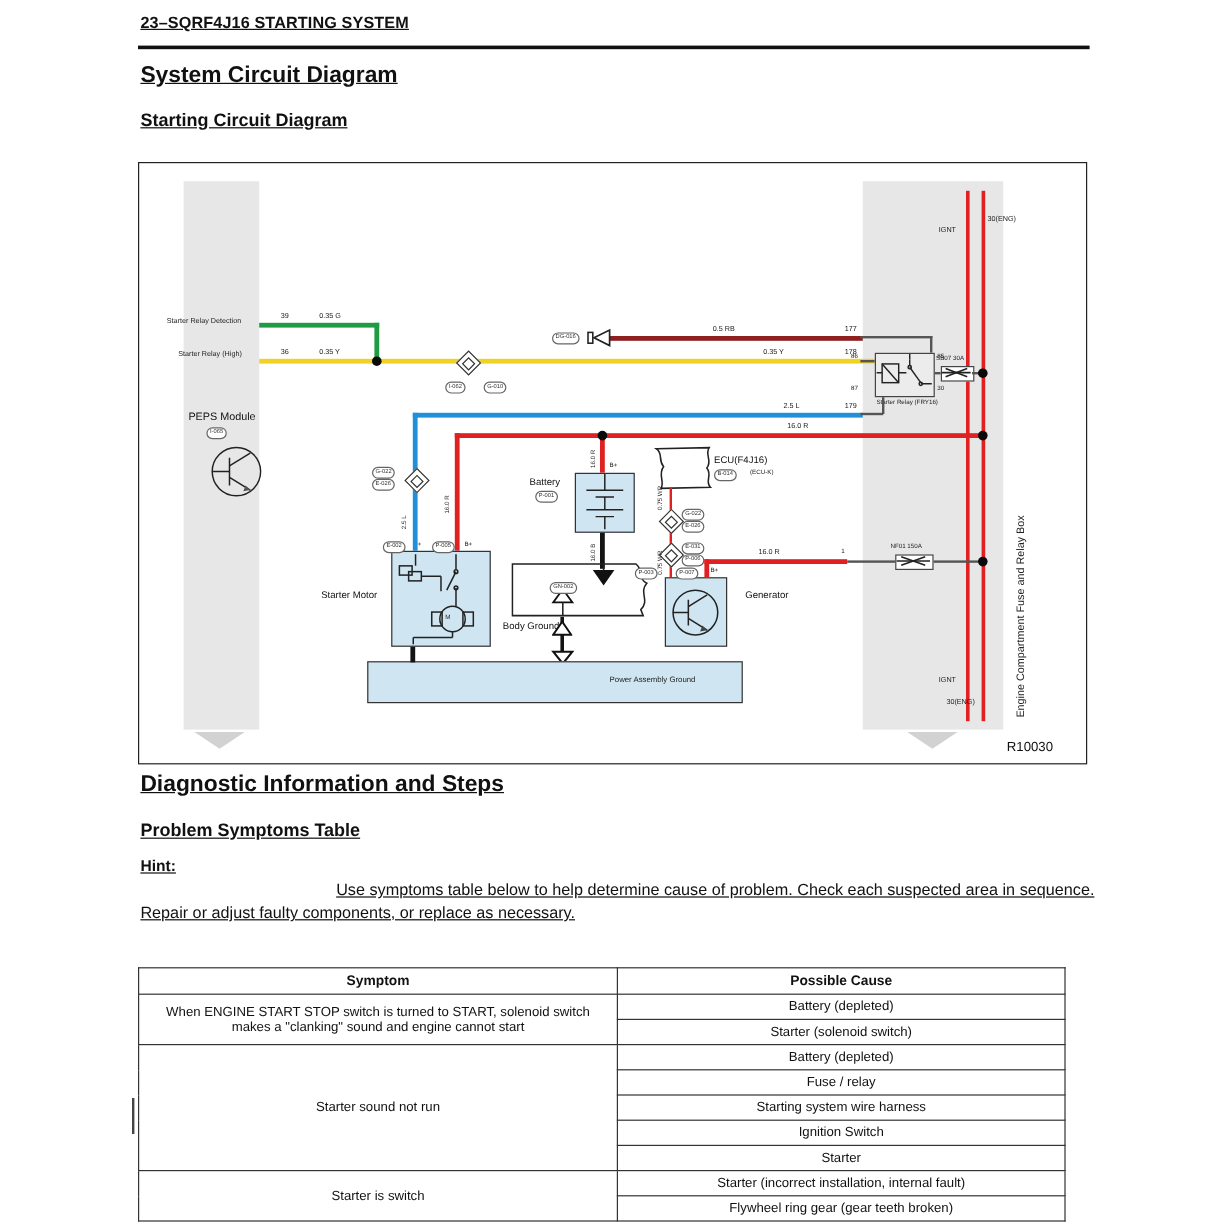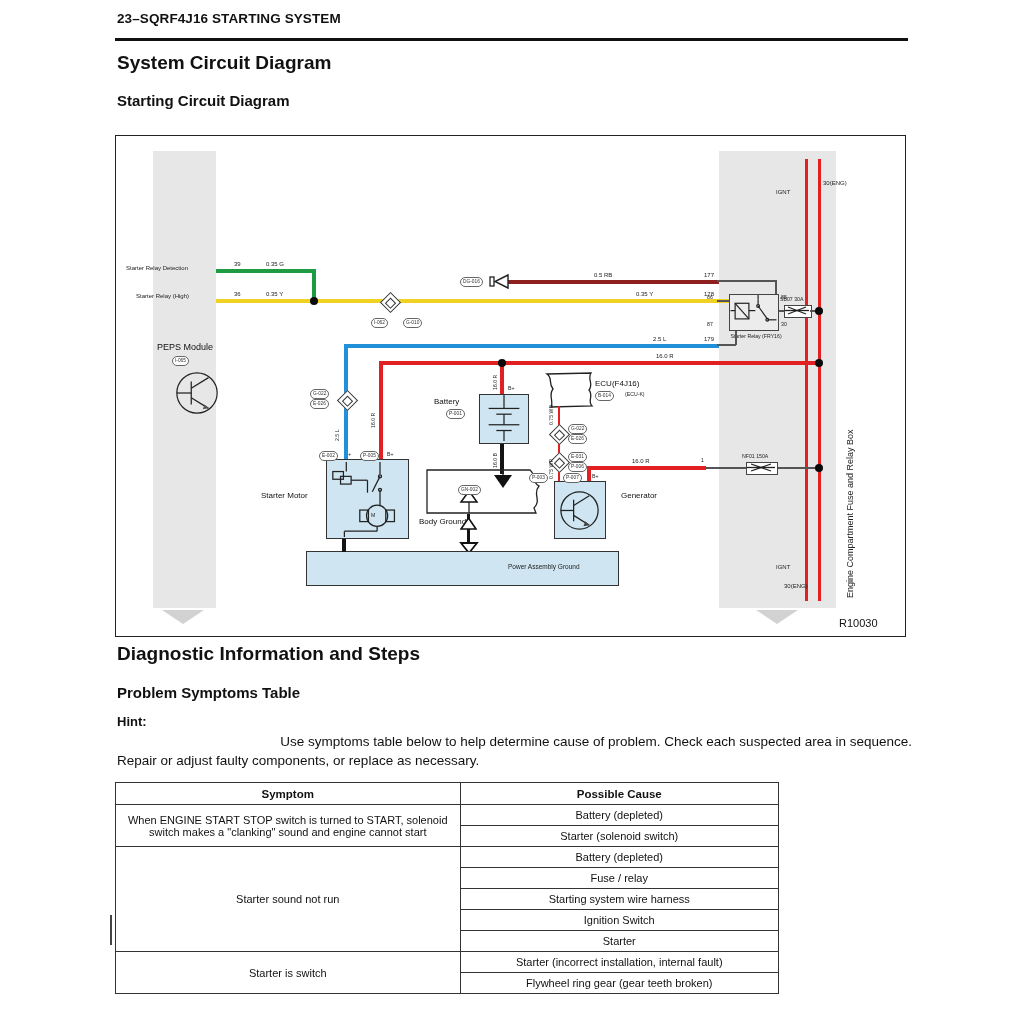--- a/index.html
+++ b/index.html
@@ -1,45 +1,45 @@
 <!DOCTYPE html>
 <html><head>
 <meta charset="utf-8">
 <style>
   html,body{margin:0;padding:0;background:#fff;}
   body{width:1024px;height:1024px;position:relative;font-family:"Liberation Sans",sans-serif;color:#111;}
-  .abs{position:absolute;}
+  .abs{position:absolute;text-decoration:underline;}
   h1,h2,h3{margin:0;font-weight:bold;}
   .hdr{font-size:13.5px;font-weight:bold;letter-spacing:0.1px;}
   .h-big{font-size:19px;}
   .h-mid{font-size:15px;}
   .hint-b{font-size:13px;font-weight:bold;}
   .body-txt{font-size:13.5px;line-height:1.4;}
   .rule{position:absolute;background:#111;}
   
   #frame{position:absolute;left:115px;top:135px;width:789px;height:500px;border:1.2px solid #222;background:#fff;}
   .band{position:absolute;background:#e7e7e7;top:15px;height:457px;}
   .tri{position:absolute;width:0;height:0;border-left:21px solid transparent;border-right:21px solid transparent;border-top:14px solid #d2d2d2;}
   .wire{position:absolute;}
   .g{background:#1e9b43;} .y{background:#f0d225;} .rd{background:#e02021;} .bl{background:#2090d8;} .dr{background:#8e1f1f;} .bk{background:#141414;}
   .thin{position:absolute;background:#555;}
   .rail{position:absolute;width:3px;background:#e02021;top:23px;height:442px;}
   .lbl{position:absolute;font-size:6px;line-height:1.15;color:#222;white-space:nowrap;}
   .lbl5{font-size:5.2px;} .lbl8{font-size:8px;} .lbl9{font-size:9px;} .lbl11{font-size:11px;color:#111;}
-  .r{text-align:left;}
+  .r{text-align:center;}
   .vlbl{position:absolute;font-size:5.2px;color:#222;white-space:nowrap;transform:rotate(-90deg);transform-origin:0 0;line-height:1;}
   .oval{position:absolute;border:0.8px solid #666;border-radius:5px;background:#fff;font-size:4.8px;line-height:7.5px;height:8px;padding:0 2px;color:#333;white-space:nowrap;text-align:center;}
   .comp{position:absolute;background:#cfe6f2;border:1.3px solid #333;box-sizing:border-box;}
   .dot{position:absolute;width:8px;height:8px;border-radius:50%;background:#0a0a0a;}
   .spl{position:absolute;width:13px;height:13px;background:#fff;border:1.5px solid #333;transform:rotate(45deg);}
   .spl:after{content:"";position:absolute;inset:2.5px;border:1px solid #333;}
   svg{display:block;}
   svg line,svg path,svg rect,svg circle,svg polyline{stroke:#222;fill:none;stroke-width:1.3;}
   
-  #symtbl{position:absolute;left:115px;top:782px;width:664px;border-collapse:collapse;table-layout:fixed;}
+  #symtbl{position:absolute;left:115px;top:806px;width:773px;border-collapse:collapse;table-layout:fixed;}
   #symtbl th,#symtbl td{border:1px solid #333;font-size:11px;text-align:center;vertical-align:middle;padding:1px 6px;}
   #symtbl th{font-weight:bold;height:19px;font-size:11.5px;}
   #symtbl td{height:18px;}
   #symtbl{border:1.5px solid #222;}
 </style>
 </head>
 <body>
 
 <div class="abs hdr" style="left:117px;top:11px;">23–SQRF4J16 STARTING SYSTEM</div>
 <div class="rule" style="left:115px;top:38px;width:793px;height:2.5px;"></div>

